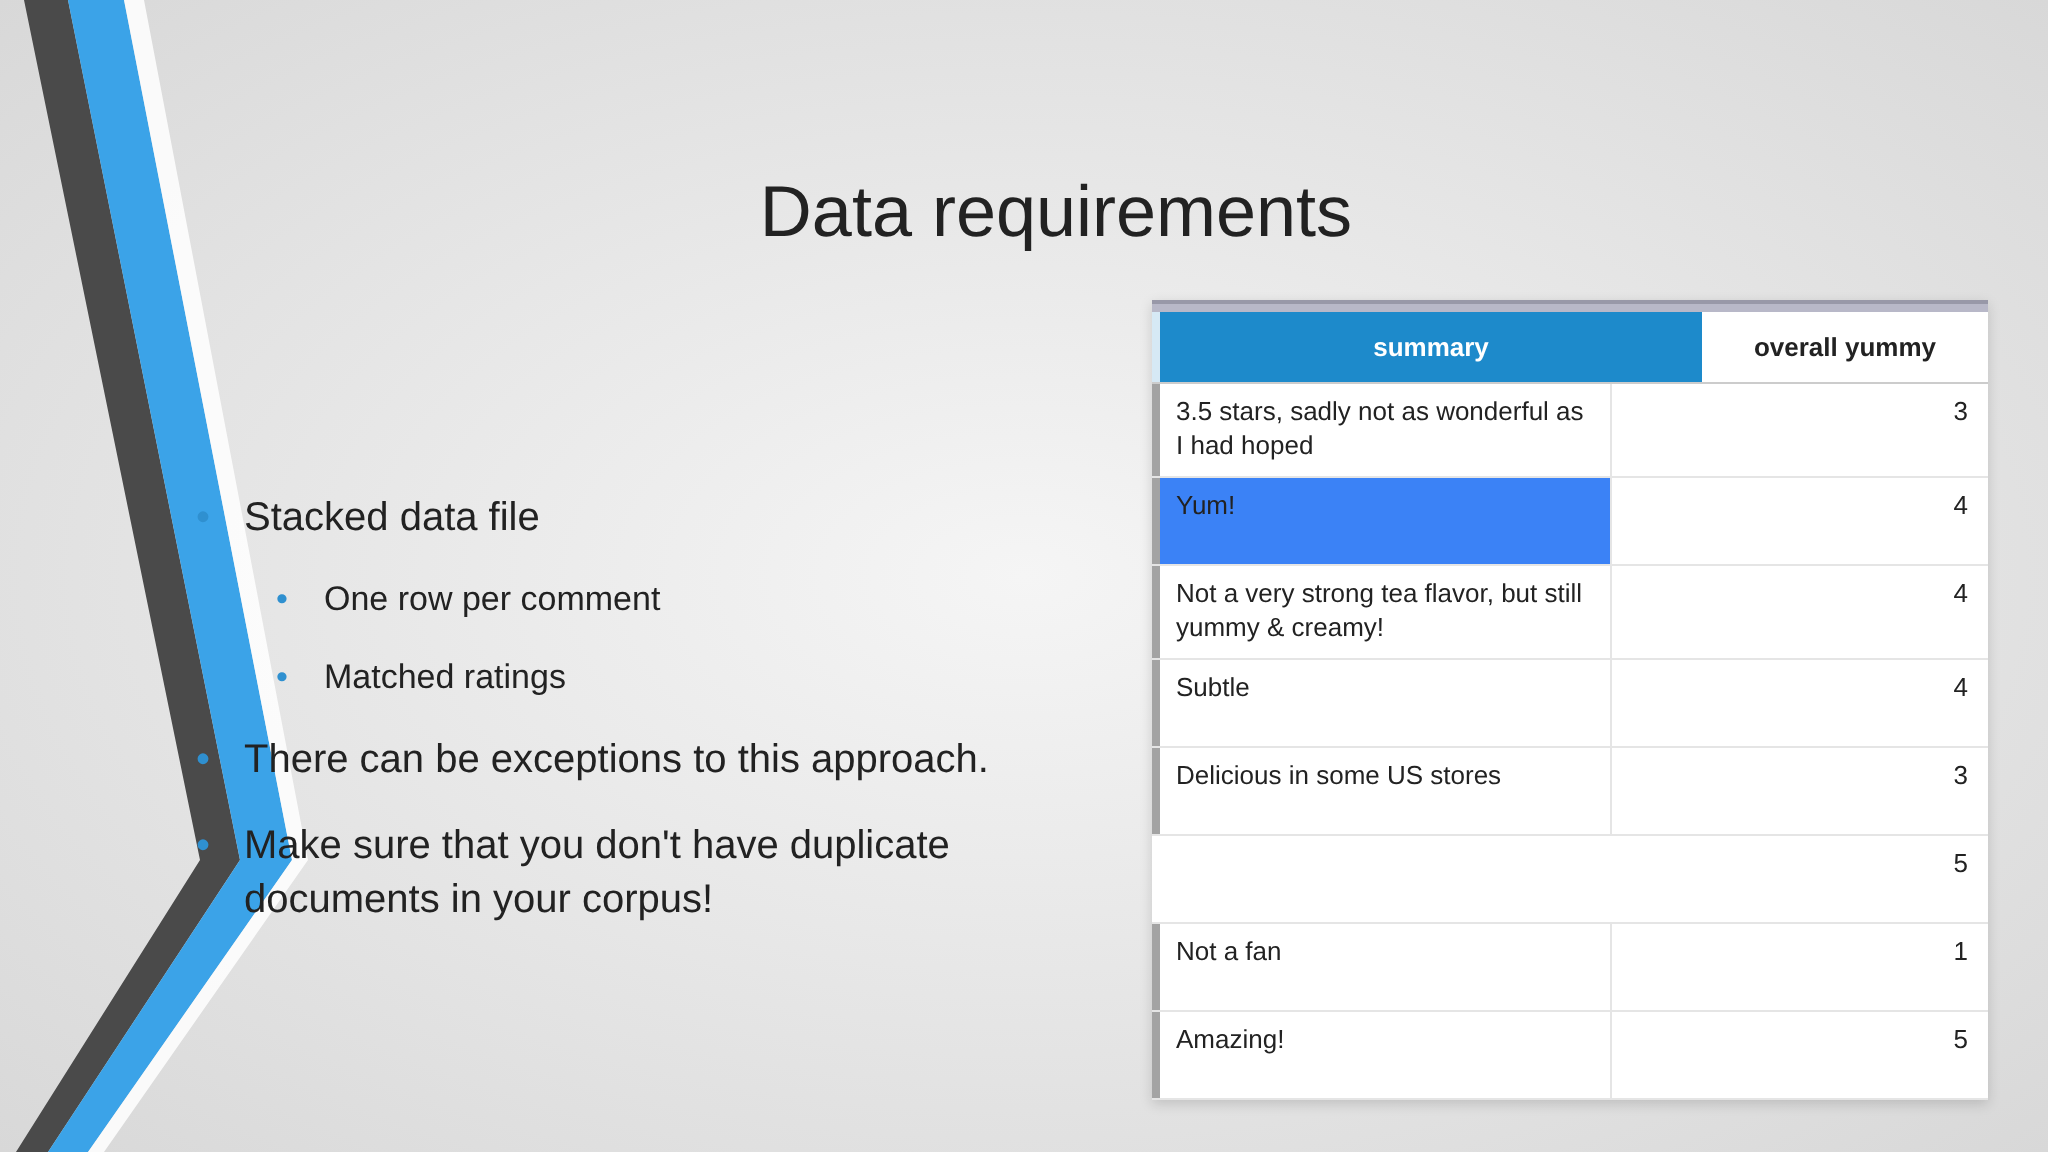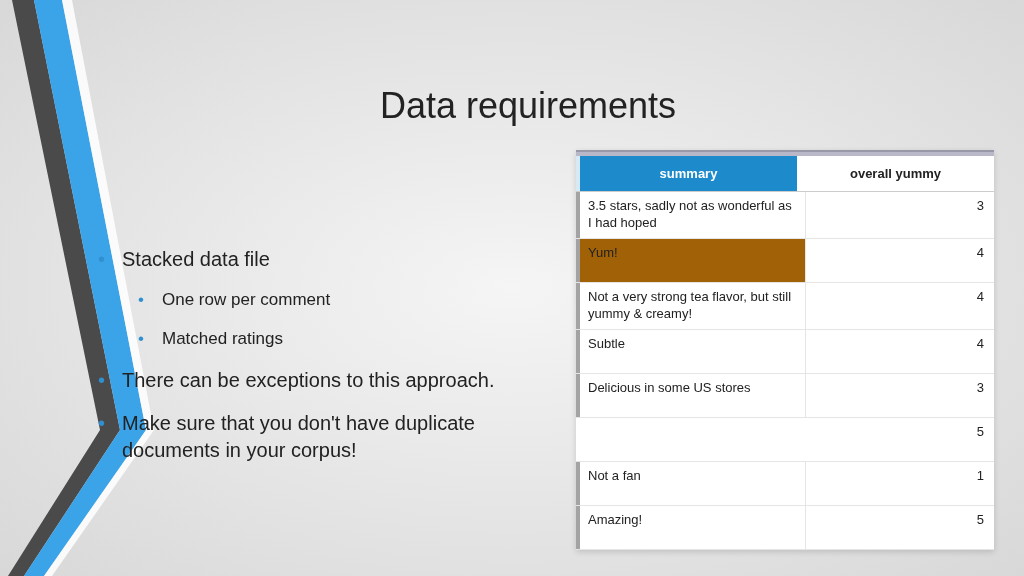--- a/index.html
+++ b/index.html
@@ -69,21 +69,21 @@
   height: 6px;
   background: #b8b8c8;
   border-top: 2px solid #9898a8;
 }
 .table-head {
   display: flex;
   height: 36px;
   border-bottom: 1px solid #ccc;
 }
 .th-summary {
-  width: 221px;
+  width: 275px;
   background: #1d8acb;
   color: #fff;
   font-weight: bold;
   font-size: 13px;
   display: flex;
   align-items: center;
   justify-content: center;
   border-left: 4px solid #d6e9f5;
 }
 .th-rating {
@@ -113,21 +113,21 @@
   line-height: 1.3;
 }
 .tr .td-r {
   flex: 1;
   padding: 6px 10px;
   text-align: right;
   display: flex;
   align-items: flex-start;
   justify-content: flex-end;
 }
-.tr.sel .td-s { background: #a16207; }
+.tr.sel .td-s { background: #3b82f6; }
 </style>
 </head>
 <body>
 
 <svg class="stripe-container" viewBox="0 0 200 576">
   <polygon points="12,0 34,0 120,430 24,576 8,576 100,430" fill="#4a4a4a"></polygon>
   <polygon points="34,0 62,0 146,430 44,576 24,576 120,430" fill="#3ba3e8"></polygon>
   <polygon points="62,0 72,0 154,430 52,576 44,576 146,430" fill="#ffffff" opacity="0.85"></polygon>
 </svg>
 

